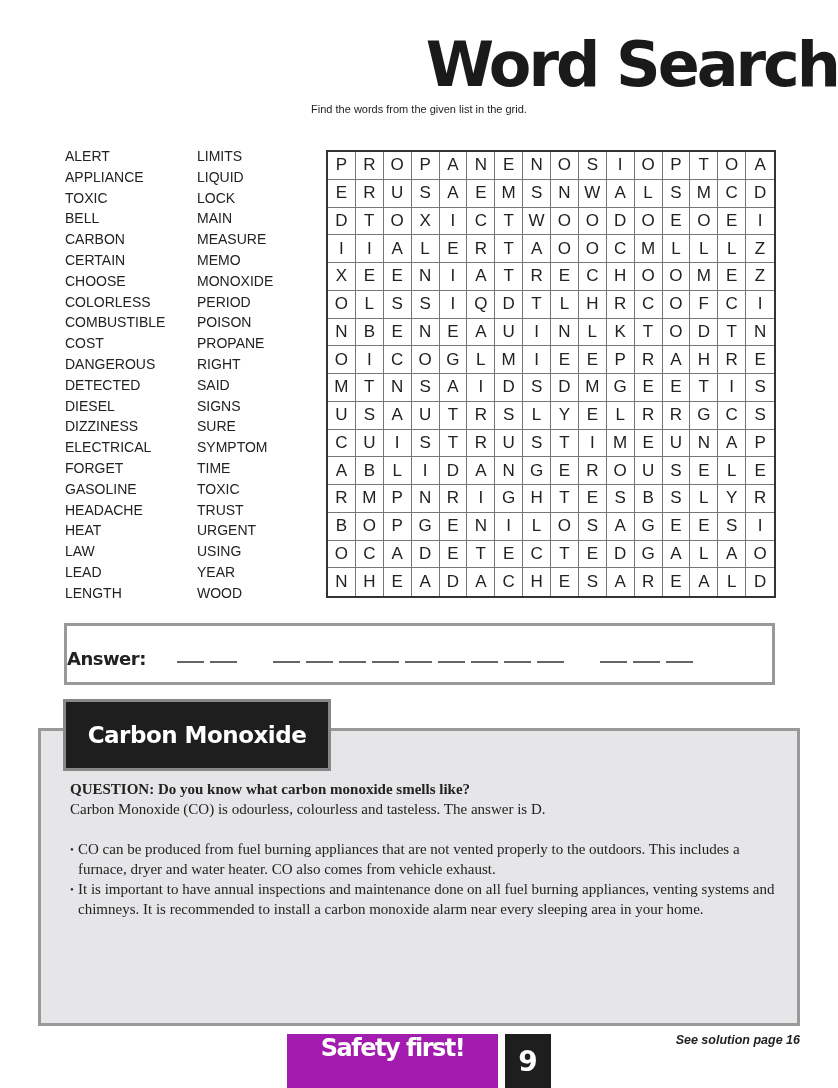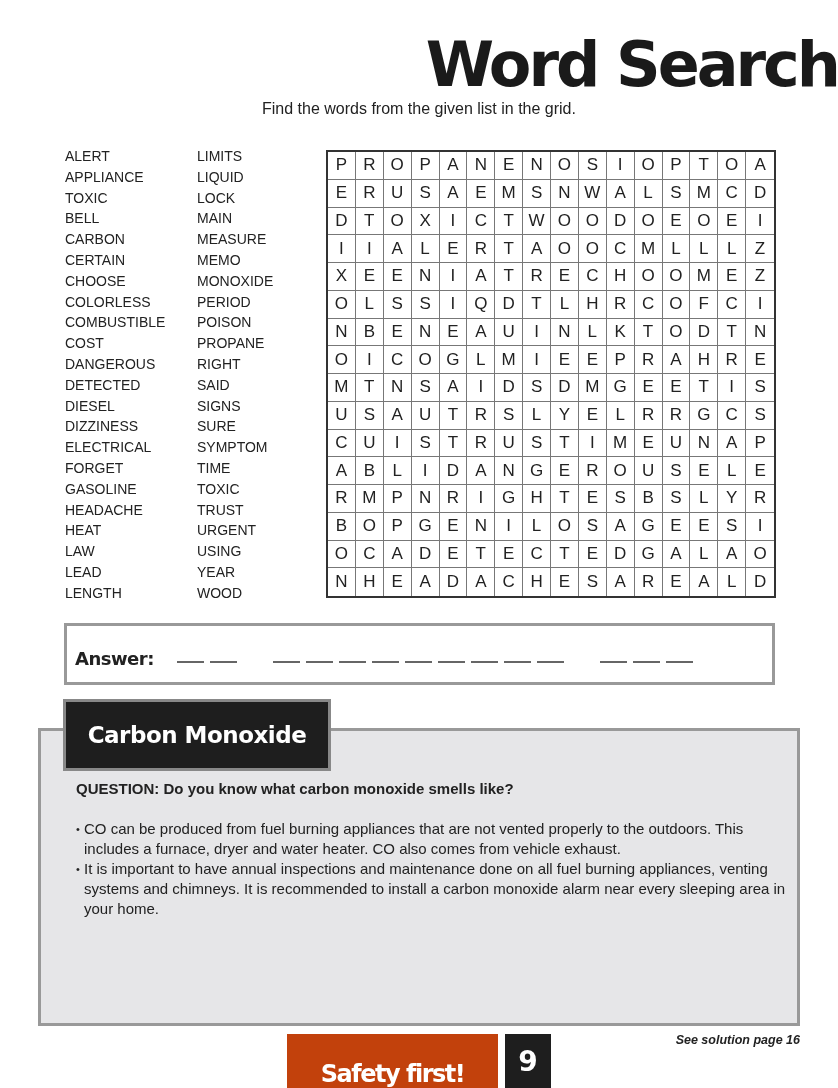--- a/index.html
+++ b/index.html
@@ -2,53 +2,53 @@
 <html><head>
 <meta charset="utf-8">
 <style>
   * { box-sizing: border-box; margin: 0; padding: 0; }
   html, body { width: 838px; height: 1088px; background: #ffffff; overflow: hidden; }
   body { position: relative; font-family: "Liberation Sans", sans-serif; color: #222; }
 
   .title { position: absolute; left: 0; top: 30px; width: 838px; text-align: right;
     font-family: "DejaVu Sans", sans-serif; font-weight: bold; font-size: 62px; letter-spacing: -3px; color: #1a1a1a; line-height: 70px; }
   .subtitle { position: absolute; left: 0; top: 100px; width: 838px; text-align: center;
-    font-family: "Liberation Sans", sans-serif; font-size: 16px; line-height: 18px; color: #222; }
+    font-family: "Liberation Sans", sans-serif; font-size: 11px; line-height: 18px; color: #222; }
 
   .wordlist { position: absolute; top: 146px; font-family: "Liberation Sans", sans-serif; font-size: 14px; color: #222; }
   .wordlist.col1 { left: 65px; }
   .wordlist.col2 { left: 197px; }
   .wordlist div { height: 20.8px; line-height: 20.8px; }
 
   .grid { position: absolute; left: 326px; top: 150px; width: 450px; height: 448px;
     border: 2px solid #333; display: grid; grid-template-columns: repeat(16, 1fr); grid-template-rows: repeat(16, 1fr); }
   .cell { border-right: 1px solid #777; border-bottom: 1px solid #777; display: flex; align-items: center; justify-content: center;
     font-family: "Liberation Sans", sans-serif; font-size: 17px; color: #222; }
   .cell:nth-child(16n) { border-right: none; }
   .cell.last-row { border-bottom: none; }
 
   .answer-box { position: absolute; left: 64px; top: 623px; width: 711px; height: 62px; border: 3px solid #999; background: #fff; }
-  .answer-label { position: absolute; left: 8px; top: 22px; font-family: "DejaVu Sans", sans-serif; font-weight: bold; font-size: 18px; letter-spacing: -0.5px; color: #222; }
+  .answer-label { position: absolute; left: 0; top: 22px; font-family: "DejaVu Sans", sans-serif; font-weight: bold; font-size: 18px; letter-spacing: -0.5px; color: #222; }
   .blanks { position: absolute; left: 110px; top: 35px; display: flex; }
   .blank-group { display: flex; margin-right: 30px; }
   .blank { width: 27px; height: 2px; background: #666; margin-right: 6px; }
 
   .info-box { position: absolute; left: 38px; top: 728px; width: 762px; height: 298px; background: #e6e6e8; border: 3px solid #999; }
   .info-tab { position: absolute; left: 63px; top: 699px; width: 268px; height: 72px; background: #1e1e1e; border: 3px solid #888;
     display: flex; align-items: center; justify-content: center; }
   .info-tab span { color: #fff; font-family: "DejaVu Sans", sans-serif; font-weight: bold; font-size: 23px; letter-spacing: -0.5px; }
 
-  .info-content { position: absolute; left: 76px; top: 779px; width: 720px; font-family: Liberation Sans, sans-serif; font-size: 15px; line-height: 20px; color: #222; }
+  .info-content { position: absolute; left: 70px; top: 779px; width: 720px; font-family: Liberation Serif, serif; font-size: 15px; line-height: 20px; color: #222; }
   .question { font-weight: bold; }
   .bullets { margin-top: 20px; }
   .bullet { position: relative; padding-left: 8px; }
   .bullet::before { content: "•"; position: absolute; left: 0; top: 0; font-size: 11px; }
 
-  .footer-label { position: absolute; left: 287px; top: 1034px; width: 211px; height: 54px; background: #c2410c;
-    display: flex; align-items: flex-end; justify-content: center; }
+  .footer-label { position: absolute; left: 287px; top: 1034px; width: 211px; height: 54px; background: #a21caf;
+    display: flex; align-items: flex-start; justify-content: center; }
   .footer-label span { color: #fff; font-family: "DejaVu Sans", sans-serif; font-weight: bold; font-size: 24px; letter-spacing: -1.5px; }
   .page-num { position: absolute; left: 505px; top: 1034px; width: 46px; height: 54px; background: #1e1e1e;
     display: flex; align-items: center; justify-content: center; }
   .page-num span { color: #fff; font-family: "DejaVu Sans", sans-serif; font-weight: bold; font-size: 28px; }
   .solution-note { position: absolute; right: 38px; top: 1033px; font-family: "Liberation Sans", sans-serif; font-weight: bold; font-style: italic; font-size: 12.5px; color: #222; }
 </style>
 </head>
 <body>
 
 <h1 class="title">Word Search</h1>
@@ -389,20 +389,21 @@
       </div>
     </div>
 </div>
 
 <div class="info-box"></div>
 <div class="info-tab">
   <span>Carbon Monoxide</span>
 </div>
 <div class="info-content">
   <div class="question">QUESTION: Do you know what carbon monoxide smells like?</div>
+  <div>Carbon Monoxide (CO) is odourless, colourless and tasteless. The answer is D.</div>
   <div class="bullets">
     <div class="bullet">CO can be produced from fuel burning appliances that are not vented properly to the outdoors. This includes a furnace, dryer and water heater. CO also comes from vehicle exhaust.</div>
     <div class="bullet">It is important to have annual inspections and maintenance done on all fuel burning appliances, venting systems and chimneys.  It is recommended to install a carbon monoxide alarm near every sleeping area in your home.</div>
   </div>
 </div>
 
 <div class="footer-label">
   <span>Safety first!</span>
 </div>
 <div class="page-num">

